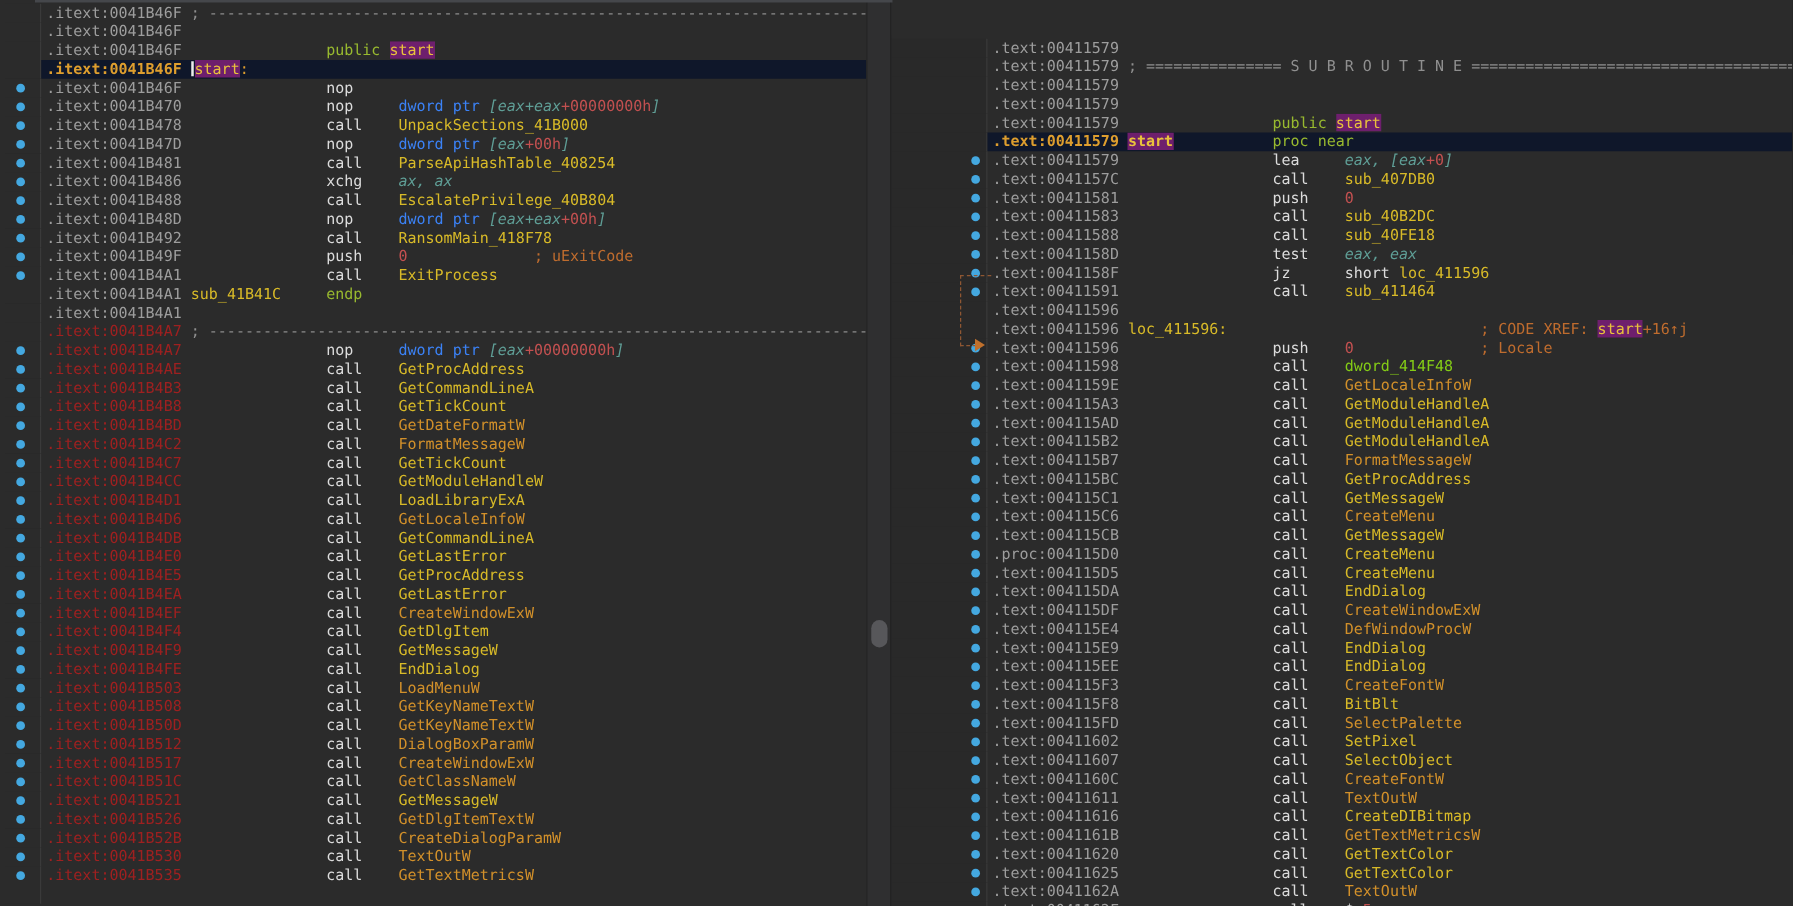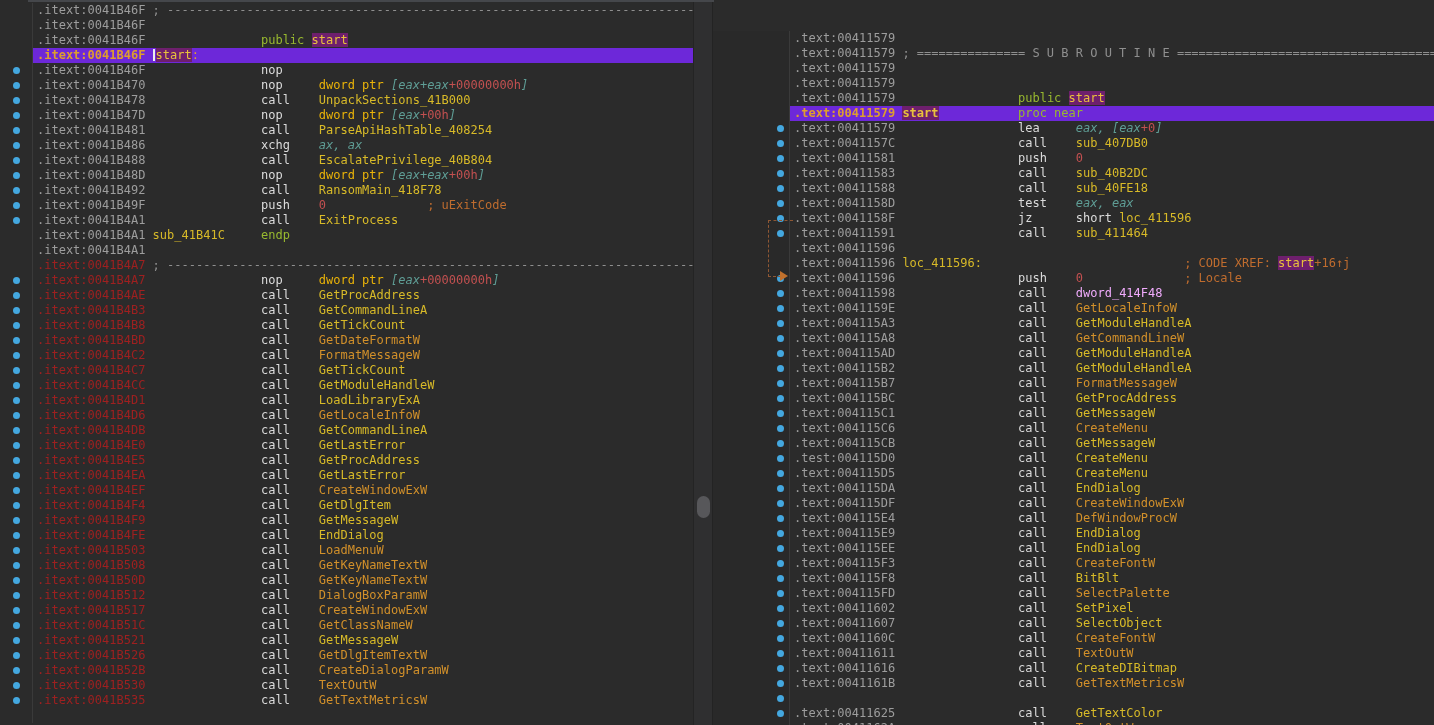--- a/index.html
+++ b/index.html
@@ -7,34 +7,34 @@
          font-family:"DejaVu Sans Mono",monospace;font-size:12px;line-height:15px;
          background:#2b2b2b;}
   .pane{position:absolute;top:0;height:725px;overflow:hidden;padding-top:3px;box-sizing:border-box;}
   #pane-left{left:4px;width:693px;background:#2b2b2b;}
   #pane-right{left:713px;width:721px;background:#2b2b2b;margin-top:28px;}
   .row{display:flex;height:15px;white-space:pre;}
   .gutter{box-sizing:border-box;border-right:1px solid #3a3a3a;flex:none;}
   #pane-left .gutter{width:29px;background:#2b2b2b;}
   #pane-right .gutter{width:77px;background:#292929;}
   .code{flex:1;padding-left:4px;overflow:hidden;}
-  .row.hl .code{background:#6d28d9;}
+  .row.hl .code{background:#0f172a;}
   .dot{width:7px;height:7px;border-radius:50%;background:#44a8e0;margin-top:4px;}
   #pane-left .dot{margin-left:9px;}
   #pane-right .dot{margin-left:64px;}
   .caret{display:inline-block;width:2px;height:12px;background:#ececec;vertical-align:-2px;margin-right:1px;}
   .tk-a{color:#9d9d9d;}
   .tk-ac{color:#de9e2e;font-weight:bold;}
   .tk-ab{color:#9e2020;}
   .tk-p{color:#dcdcdc;}
-  .tk-g{color:#eab308;}
+  .tk-g{color:#3b82f6;}
   .tk-k{color:#98b92f;}
   .tk-f{color:#d8ba28;}
   .tk-i{color:#d2902a;}
-  .tk-d{color:#f0abfc;}
+  .tk-d{color:#84cc16;}
   .tk-r{color:#5f9e96;font-style:italic;}
   .tk-n{color:#c25050;}
   .tk-c{color:#bf6c2e;}
   .tk-e{color:#c25050;}
   .tk-s{color:#8f8f8f;}
   .tk-o{color:#de9e2e;}
   .tk-h{color:#e9c23c;background:#6e1f6d;}
   .tk-hb{color:#e9c23c;background:#6e1f6d;font-weight:bold;}
   #topline{position:absolute;left:28px;top:0;width:686px;height:2px;background:#45474b;z-index:5;}
   #vscroll{position:absolute;left:693px;top:0;width:20px;height:725px;background:#2f2f30;
@@ -124,43 +124,42 @@
       <div class="row"><div class="gutter"><div class="dot"></div></div><div class="code"><span class="tk-a">.text:00411588</span><span class="tk-p">                 </span><span class="tk-p">call    </span><span class="tk-f">sub_40FE18</span></div></div>
       <div class="row"><div class="gutter"><div class="dot"></div></div><div class="code"><span class="tk-a">.text:0041158D</span><span class="tk-p">                 </span><span class="tk-p">test    </span><span class="tk-r">eax, eax</span></div></div>
       <div class="row"><div class="gutter"><div class="dot"></div></div><div class="code"><span class="tk-a">.text:0041158F</span><span class="tk-p">                 </span><span class="tk-p">jz      </span><span class="tk-p">short </span><span class="tk-f">loc_411596</span></div></div>
       <div class="row"><div class="gutter"><div class="dot"></div></div><div class="code"><span class="tk-a">.text:00411591</span><span class="tk-p">                 </span><span class="tk-p">call    </span><span class="tk-f">sub_411464</span></div></div>
       <div class="row"><div class="gutter"></div><div class="code"><span class="tk-a">.text:00411596</span></div></div>
       <div class="row"><div class="gutter"></div><div class="code"><span class="tk-a">.text:00411596</span><span class="tk-p"> </span><span class="tk-f">loc_411596:</span><span class="tk-p">                            </span><span class="tk-c">; CODE XREF: </span><span class="tk-h">start</span><span class="tk-c">+16↑j</span></div></div>
       <div class="row"><div class="gutter"><div class="dot"></div></div><div class="code"><span class="tk-a">.text:00411596</span><span class="tk-p">                 </span><span class="tk-p">push    </span><span class="tk-n">0</span><span class="tk-p">              </span><span class="tk-c">; Locale</span></div></div>
       <div class="row"><div class="gutter"><div class="dot"></div></div><div class="code"><span class="tk-a">.text:00411598</span><span class="tk-p">                 </span><span class="tk-p">call    </span><span class="tk-d">dword_414F48</span></div></div>
       <div class="row"><div class="gutter"><div class="dot"></div></div><div class="code"><span class="tk-a">.text:0041159E</span><span class="tk-p">                 </span><span class="tk-p">call    </span><span class="tk-i">GetLocaleInfoW</span></div></div>
       <div class="row"><div class="gutter"><div class="dot"></div></div><div class="code"><span class="tk-a">.text:004115A3</span><span class="tk-p">                 </span><span class="tk-p">call    </span><span class="tk-f">GetModuleHandleA</span></div></div>
-      <div class="row"><div class="gutter"><div class="dot"></div></div><div class="code"><span class="tk-a">.text:004115A8</span><span class="tk-p">                 </span><span class="tk-p">call    </span><span class="tk-i">GetCommandLineW</span></div></div>
       <div class="row"><div class="gutter"><div class="dot"></div></div><div class="code"><span class="tk-a">.text:004115AD</span><span class="tk-p">                 </span><span class="tk-p">call    </span><span class="tk-f">GetModuleHandleA</span></div></div>
       <div class="row"><div class="gutter"><div class="dot"></div></div><div class="code"><span class="tk-a">.text:004115B2</span><span class="tk-p">                 </span><span class="tk-p">call    </span><span class="tk-f">GetModuleHandleA</span></div></div>
       <div class="row"><div class="gutter"><div class="dot"></div></div><div class="code"><span class="tk-a">.text:004115B7</span><span class="tk-p">                 </span><span class="tk-p">call    </span><span class="tk-i">FormatMessageW</span></div></div>
       <div class="row"><div class="gutter"><div class="dot"></div></div><div class="code"><span class="tk-a">.text:004115BC</span><span class="tk-p">                 </span><span class="tk-p">call    </span><span class="tk-f">GetProcAddress</span></div></div>
       <div class="row"><div class="gutter"><div class="dot"></div></div><div class="code"><span class="tk-a">.text:004115C1</span><span class="tk-p">                 </span><span class="tk-p">call    </span><span class="tk-f">GetMessageW</span></div></div>
       <div class="row"><div class="gutter"><div class="dot"></div></div><div class="code"><span class="tk-a">.text:004115C6</span><span class="tk-p">                 </span><span class="tk-p">call    </span><span class="tk-i">CreateMenu</span></div></div>
       <div class="row"><div class="gutter"><div class="dot"></div></div><div class="code"><span class="tk-a">.text:004115CB</span><span class="tk-p">                 </span><span class="tk-p">call    </span><span class="tk-f">GetMessageW</span></div></div>
-      <div class="row"><div class="gutter"><div class="dot"></div></div><div class="code"><span class="tk-a">.test:004115D0</span><span class="tk-p">                 </span><span class="tk-p">call    </span><span class="tk-f">CreateMenu</span></div></div>
+      <div class="row"><div class="gutter"><div class="dot"></div></div><div class="code"><span class="tk-a">.proc:004115D0</span><span class="tk-p">                 </span><span class="tk-p">call    </span><span class="tk-f">CreateMenu</span></div></div>
       <div class="row"><div class="gutter"><div class="dot"></div></div><div class="code"><span class="tk-a">.text:004115D5</span><span class="tk-p">                 </span><span class="tk-p">call    </span><span class="tk-f">CreateMenu</span></div></div>
       <div class="row"><div class="gutter"><div class="dot"></div></div><div class="code"><span class="tk-a">.text:004115DA</span><span class="tk-p">                 </span><span class="tk-p">call    </span><span class="tk-f">EndDialog</span></div></div>
       <div class="row"><div class="gutter"><div class="dot"></div></div><div class="code"><span class="tk-a">.text:004115DF</span><span class="tk-p">                 </span><span class="tk-p">call    </span><span class="tk-i">CreateWindowExW</span></div></div>
       <div class="row"><div class="gutter"><div class="dot"></div></div><div class="code"><span class="tk-a">.text:004115E4</span><span class="tk-p">                 </span><span class="tk-p">call    </span><span class="tk-i">DefWindowProcW</span></div></div>
       <div class="row"><div class="gutter"><div class="dot"></div></div><div class="code"><span class="tk-a">.text:004115E9</span><span class="tk-p">                 </span><span class="tk-p">call    </span><span class="tk-f">EndDialog</span></div></div>
       <div class="row"><div class="gutter"><div class="dot"></div></div><div class="code"><span class="tk-a">.text:004115EE</span><span class="tk-p">                 </span><span class="tk-p">call    </span><span class="tk-f">EndDialog</span></div></div>
       <div class="row"><div class="gutter"><div class="dot"></div></div><div class="code"><span class="tk-a">.text:004115F3</span><span class="tk-p">                 </span><span class="tk-p">call    </span><span class="tk-i">CreateFontW</span></div></div>
       <div class="row"><div class="gutter"><div class="dot"></div></div><div class="code"><span class="tk-a">.text:004115F8</span><span class="tk-p">                 </span><span class="tk-p">call    </span><span class="tk-f">BitBlt</span></div></div>
       <div class="row"><div class="gutter"><div class="dot"></div></div><div class="code"><span class="tk-a">.text:004115FD</span><span class="tk-p">                 </span><span class="tk-p">call    </span><span class="tk-i">SelectPalette</span></div></div>
       <div class="row"><div class="gutter"><div class="dot"></div></div><div class="code"><span class="tk-a">.text:00411602</span><span class="tk-p">                 </span><span class="tk-p">call    </span><span class="tk-f">SetPixel</span></div></div>
       <div class="row"><div class="gutter"><div class="dot"></div></div><div class="code"><span class="tk-a">.text:00411607</span><span class="tk-p">                 </span><span class="tk-p">call    </span><span class="tk-f">SelectObject</span></div></div>
       <div class="row"><div class="gutter"><div class="dot"></div></div><div class="code"><span class="tk-a">.text:0041160C</span><span class="tk-p">                 </span><span class="tk-p">call    </span><span class="tk-i">CreateFontW</span></div></div>
       <div class="row"><div class="gutter"><div class="dot"></div></div><div class="code"><span class="tk-a">.text:00411611</span><span class="tk-p">                 </span><span class="tk-p">call    </span><span class="tk-i">TextOutW</span></div></div>
       <div class="row"><div class="gutter"><div class="dot"></div></div><div class="code"><span class="tk-a">.text:00411616</span><span class="tk-p">                 </span><span class="tk-p">call    </span><span class="tk-f">CreateDIBitmap</span></div></div>
       <div class="row"><div class="gutter"><div class="dot"></div></div><div class="code"><span class="tk-a">.text:0041161B</span><span class="tk-p">                 </span><span class="tk-p">call    </span><span class="tk-i">GetTextMetricsW</span></div></div>
-      <div class="row"><div class="gutter"><div class="dot"></div></div></div>
+      <div class="row"><div class="gutter"><div class="dot"></div></div><div class="code"><span class="tk-a">.text:00411620</span><span class="tk-p">                 </span><span class="tk-p">call    </span><span class="tk-f">GetTextColor</span></div></div>
       <div class="row"><div class="gutter"><div class="dot"></div></div><div class="code"><span class="tk-a">.text:00411625</span><span class="tk-p">                 </span><span class="tk-p">call    </span><span class="tk-f">GetTextColor</span></div></div>
       <div class="row"><div class="gutter"><div class="dot"></div></div><div class="code"><span class="tk-a">.text:0041162A</span><span class="tk-p">                 </span><span class="tk-p">call    </span><span class="tk-i">TextOutW</span></div></div>
       <div class="row"><div class="gutter"><div class="dot"></div></div><div class="code"><span class="tk-a">.text:0041162F</span><span class="tk-p">                 </span><span class="tk-p">call    </span><span class="tk-p">$</span><span class="tk-n">+5</span></div></div>
       <div class="row"><div class="gutter"></div><div class="code"><span class="tk-a">.text:00411634</span><span class="tk-p"> </span><span class="tk-h">start</span><span class="tk-p">           </span><span class="tk-k">endp</span><span class="tk-p">                   </span><span class="tk-e">; sp-analysis failed</span></div></div>
     </div>
 </div>
 
 </body></html>

